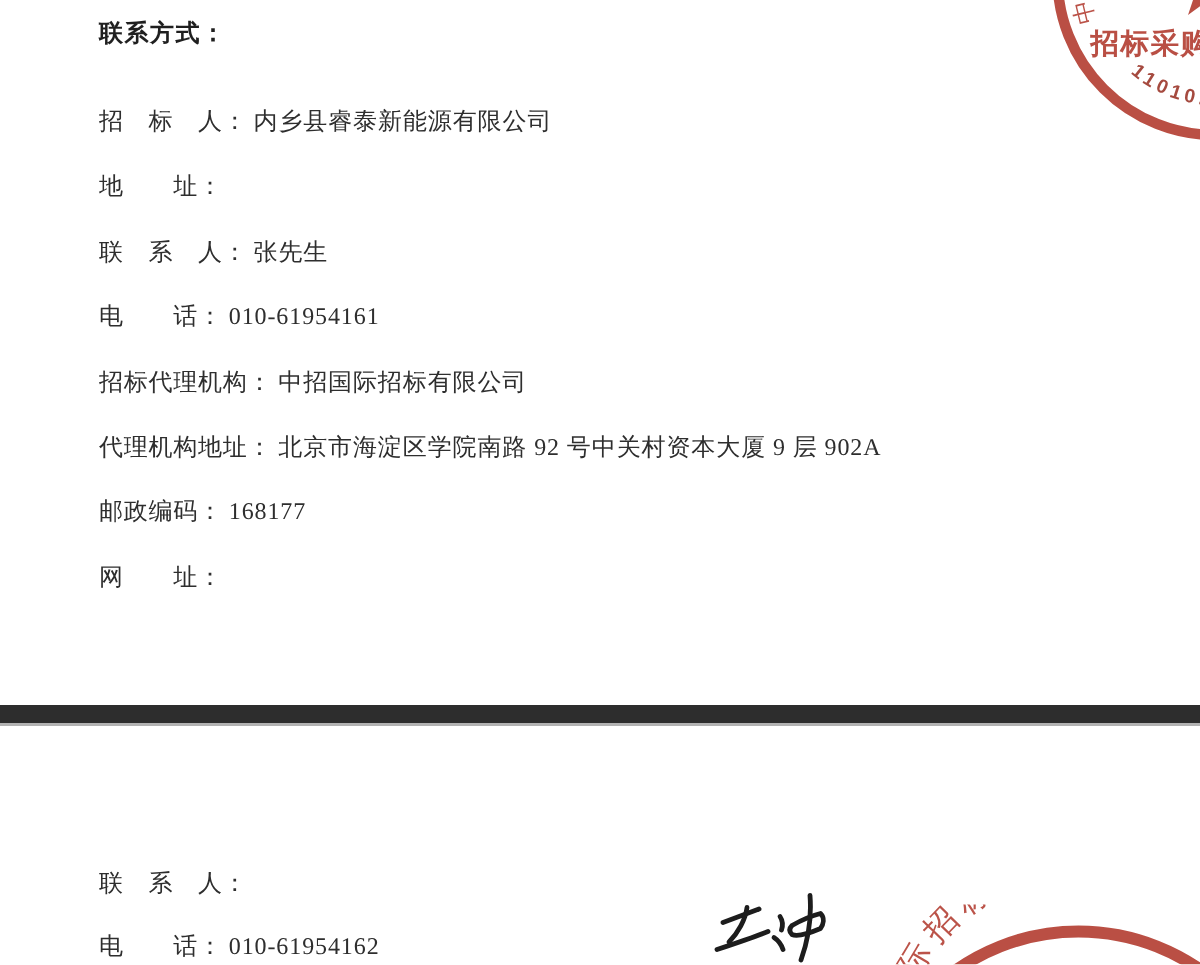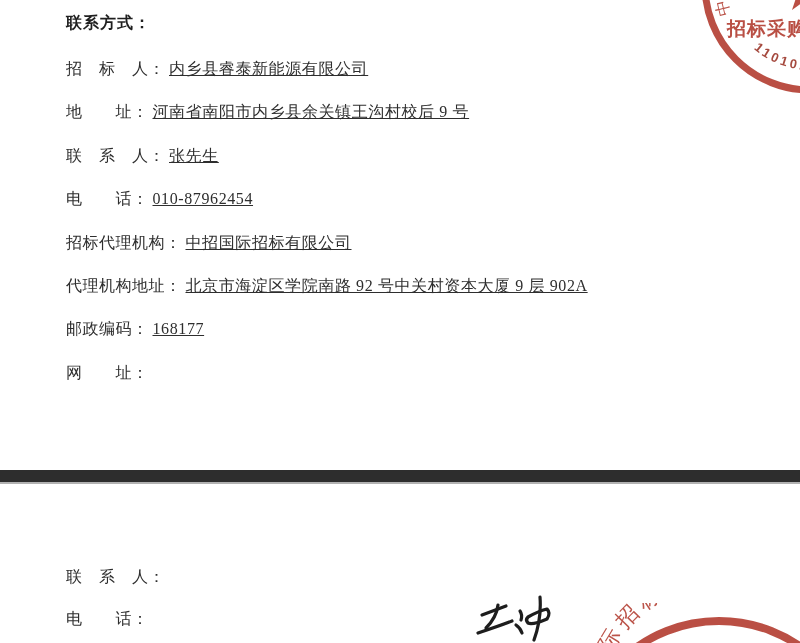--- a/index.html
+++ b/index.html
@@ -9,28 +9,28 @@
     background:#ffffff;
     overflow:hidden;
     font-family:"Liberation Serif","DejaVu Serif",serif;
     color:#2e2e2e;
   }
   .heading{
     position:absolute;left:66px;top:12px;
     font-size:16px;font-weight:bold;line-height:22px;
     letter-spacing:1px;color:#1f1f1f;
   }
-  .rows{position:absolute;left:66px;right:20px;}
+  .rows{position:absolute;left:66px;right:20px;margin-top:13px;}
   .rows.p1{top:58px;}
   .rows.p2{top:566px;}
   .row{display:flex;align-items:flex-start;line-height:22px;font-size:16px;}
   .rows.p1 .row{height:43.4px;}
   .rows.p2 .row{height:42px;}
   .lbl{white-space:pre;letter-spacing:0.5px;flex:0 0 auto;}
-  .val{margin-left:4px;letter-spacing:0.6px;white-space:pre;text-decoration:underline;}
+  .val{margin-left:4px;letter-spacing:0.6px;white-space:pre;}
   .divider{
     position:absolute;left:0;top:470px;width:800px;height:12px;
     background:#2d2d2d;border-bottom:2px solid #b2b2b2;
   }
   .stamp{position:absolute;pointer-events:none;}
   .stamp-top{left:690px;top:-135px;}
   .stamp-bottom{left:559px;top:603px;}
   .ring{fill:none;stroke:#b23c30;opacity:0.9;}
   .fillred{fill:#b23c30;opacity:0.9;}
   .arc-name{font-size:16px;letter-spacing:3px;fill:#b23c30;opacity:0.88;
@@ -51,29 +51,28 @@
 
   <div class="heading">联系方式：</div>
 
   <div class="rows p1">
     <div class="row">
       <span class="lbl">招　标　人：</span>
       <span class="val">内乡县睿泰新能源有限公司</span>
     </div>
     <div class="row">
       <span class="lbl">地　　址：</span>
-      <span class="val">河南省南阳市内乡县余关镇王沟村校后 9 号</span>
     </div>
     <div class="row">
       <span class="lbl">联　系　人：</span>
       <span class="val">张先生</span>
     </div>
     <div class="row">
       <span class="lbl">电　　话：</span>
-      <span class="val">010-87962454</span>
+      <span class="val">010-61954161</span>
     </div>
     <div class="row">
       <span class="lbl">招标代理机构：</span>
       <span class="val">中招国际招标有限公司</span>
     </div>
     <div class="row">
       <span class="lbl">代理机构地址：</span>
       <span class="val">北京市海淀区学院南路 92 号中关村资本大厦 9 层 902A</span>
     </div>
     <div class="row">
@@ -86,20 +85,21 @@
   </div>
 
   <div class="divider"></div>
 
   <div class="rows p2">
     <div class="row">
       <span class="lbl">联　系　人：</span>
     </div>
     <div class="row">
       <span class="lbl">电　　话：</span>
+      <span class="val">010-61954162</span>
     </div>
   </div>
 
   <svg class="stamp stamp-top" width="240" height="240" viewBox="0 0 240 240" aria-hidden="true">
     <defs>
       <path id="arcTopName" d="M40.1,149.1 A85,85 0 1 1 199.9,149.1"></path>
       <path id="arcTopNum" d="M50.4,168.8 A85,85 0 0 0 189.6,168.8"></path>
     </defs>
     <circle class="ring" cx="120" cy="120" r="105" stroke-width="7"></circle>
     <polygon class="fillred" points="120,90 127,111 149,111 131,124 138,145 120,132 102,145 109,124 91,111 113,111"></polygon>

